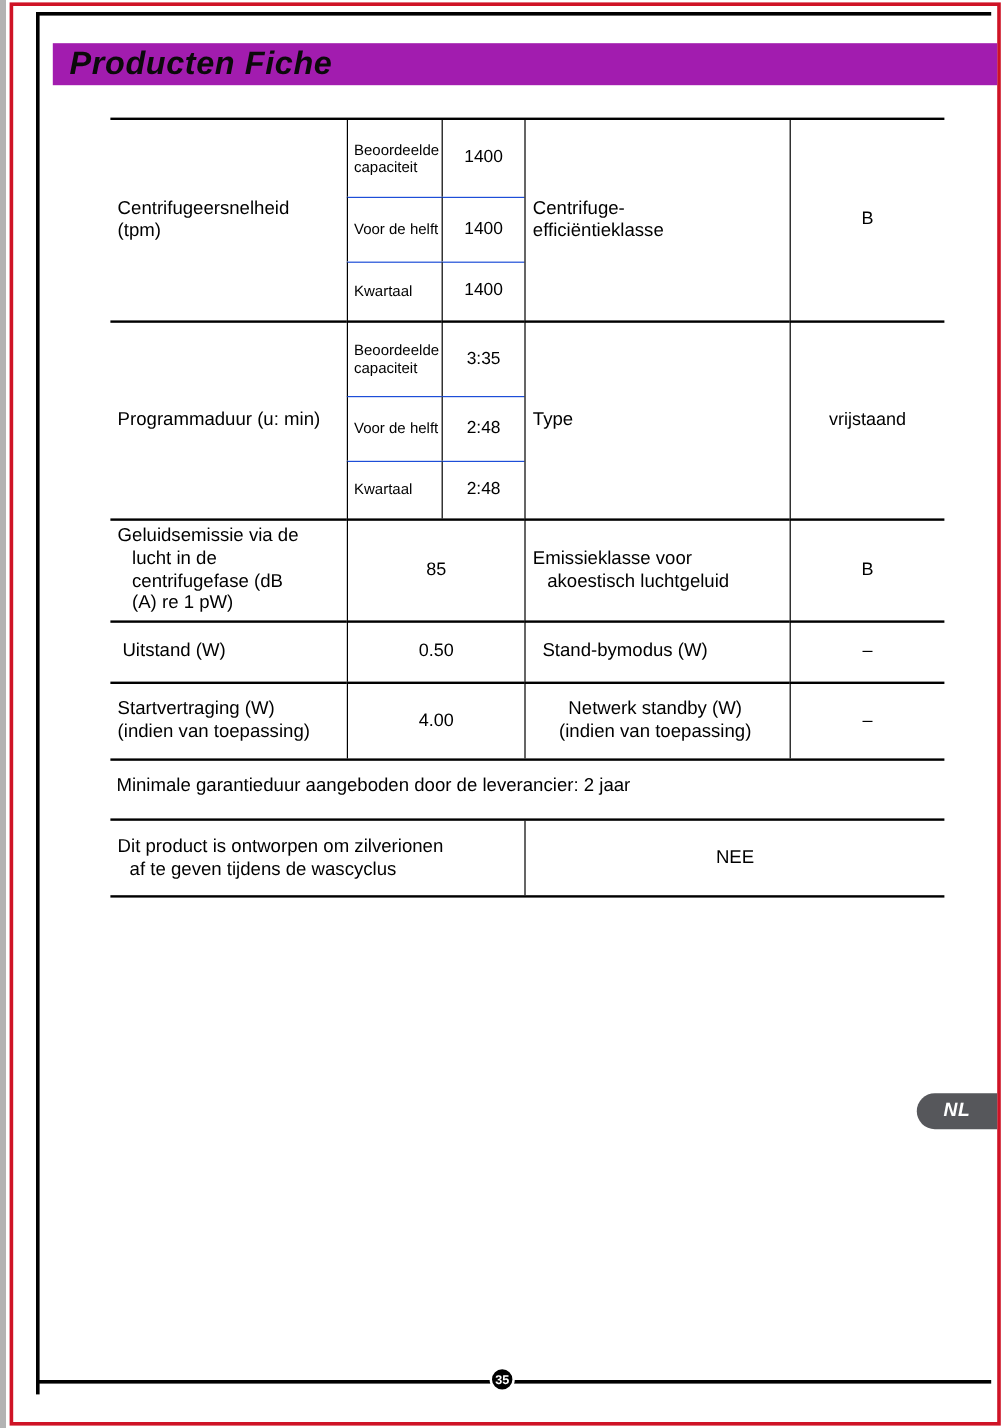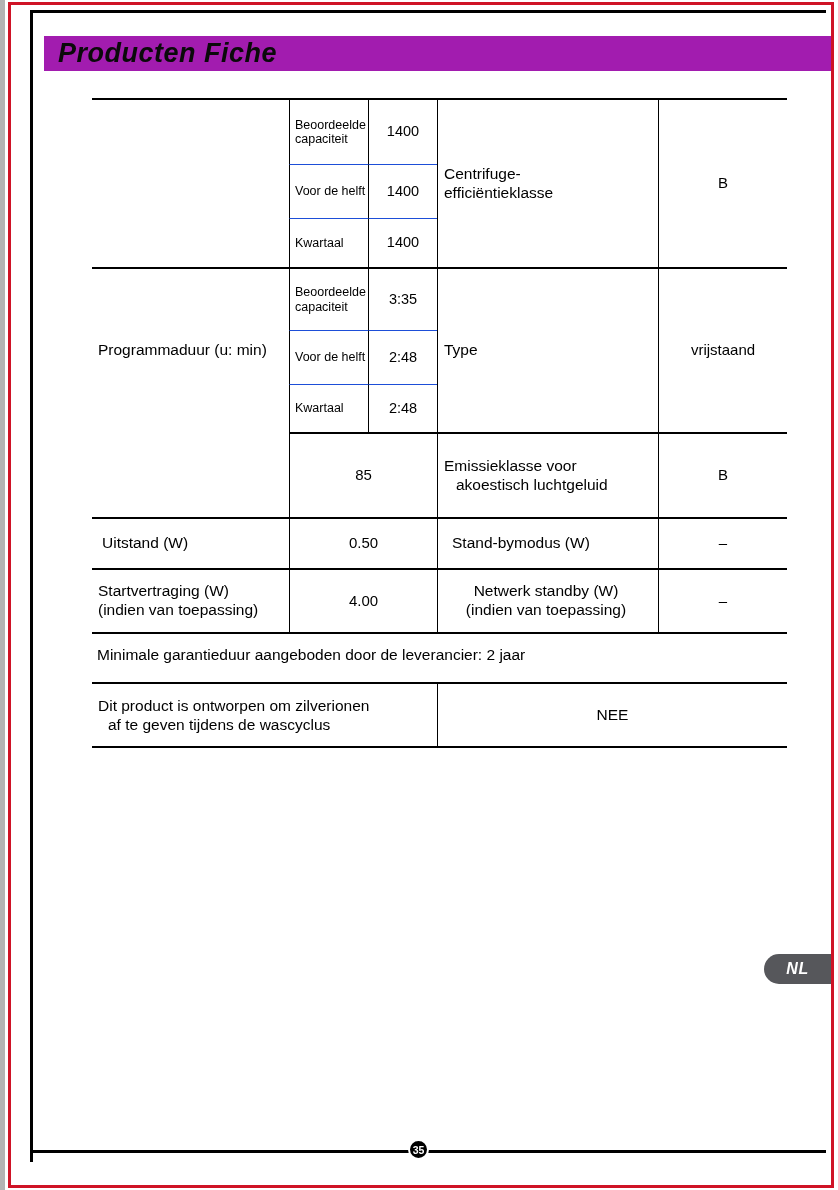--- a/index.html
+++ b/index.html
@@ -82,21 +82,21 @@
     white-space: pre-line; font-size: 15.5px; line-height: 1.25;
     padding-left: 16px; text-indent: -10px;
   }
   .silver-right {
     flex: 1; border-left: 1px solid #000;
     display: flex; align-items: center; justify-content: center;
     font-size: 15.5px;
   }
 
   .lang-tab {
-    position: absolute; left: 764px; top: 954px; width: 67px; height: 30px;
+    position: absolute; left: 764px; top: 911px; width: 67px; height: 30px;
     background: #56575b; color: #fff;
     border-radius: 15px 0 0 15px;
     display: flex; align-items: center; justify-content: center;
     font-size: 16px; font-weight: bold; font-style: italic;
     letter-spacing: 0.5px;
   }
   .page-badge {
     position: absolute; left: 408px; top: 1139px;
     width: 21px; height: 21px; border-radius: 50%;
     background: #000; border: 2px solid #fff;
@@ -113,20 +113,22 @@
   <div class="rule-left"></div>
   <div class="rule-top"></div>
   <div class="rule-bottom"></div>
 
   <div class="title-bar">
     <span class="title">Producten Fiche</span>
   </div>
 
   <div class="spec-grid">
 
+    <div class="cell lbl" style="grid-column:1;grid-row:1/4">Centrifugeersnelheid
+(tpm)</div>
     <div class="cell subname bl" style="grid-column:2;grid-row:1">Beoordeelde
 capaciteit</div>
     <div class="cell subval bl" style="grid-column:3;grid-row:1">1400</div>
     <div class="cell subname bl bt1" style="grid-column:2;grid-row:2">Voor de helft</div>
     <div class="cell subval bl bt1" style="grid-column:3;grid-row:2">1400</div>
     <div class="cell subname bl bt1" style="grid-column:2;grid-row:3">Kwartaal</div>
     <div class="cell subval bl bt1" style="grid-column:3;grid-row:3">1400</div>
     <div class="cell lbl bl" style="grid-column:4;grid-row:1/4">Centrifuge-
 efficiëntieklasse</div>
     <div class="cell val bl" style="grid-column:5;grid-row:1/4">B</div>
@@ -135,20 +137,24 @@
     <div class="cell subname bl bt2" style="grid-column:2;grid-row:4">Beoordeelde
 capaciteit</div>
     <div class="cell subval bl bt2" style="grid-column:3;grid-row:4">3:35</div>
     <div class="cell subname bl bt1" style="grid-column:2;grid-row:5">Voor de helft</div>
     <div class="cell subval bl bt1" style="grid-column:3;grid-row:5">2:48</div>
     <div class="cell subname bl bt1" style="grid-column:2;grid-row:6">Kwartaal</div>
     <div class="cell subval bl bt1" style="grid-column:3;grid-row:6">2:48</div>
     <div class="cell lbl bl bt2" style="grid-column:4;grid-row:4/7">Type</div>
     <div class="cell val bl bt2" style="grid-column:5;grid-row:4/7">vrijstaand</div>
 
+    <div class="cell lbl hang bt2" style="grid-column:1;grid-row:7">Geluidsemissie via de
+lucht in de
+centrifugefase (dB
+(A) re 1 pW)</div>
     <div class="cell val bl bt2" style="grid-column:2/4;grid-row:7">85</div>
     <div class="cell lbl hang bl bt2" style="grid-column:4;grid-row:7">Emissieklasse voor
 akoestisch luchtgeluid</div>
     <div class="cell val bl bt2" style="grid-column:5;grid-row:7">B</div>
 
     <div class="cell lbl bt2" style="grid-column:1;grid-row:8;padding-left:10px">Uitstand (W)</div>
     <div class="cell val bl bt2" style="grid-column:2/4;grid-row:8">0.50</div>
     <div class="cell lbl bl bt2" style="grid-column:4;grid-row:8;padding-left:14px">Stand-bymodus (W)</div>
     <div class="cell val bl bt2" style="grid-column:5;grid-row:8">–</div>
 

